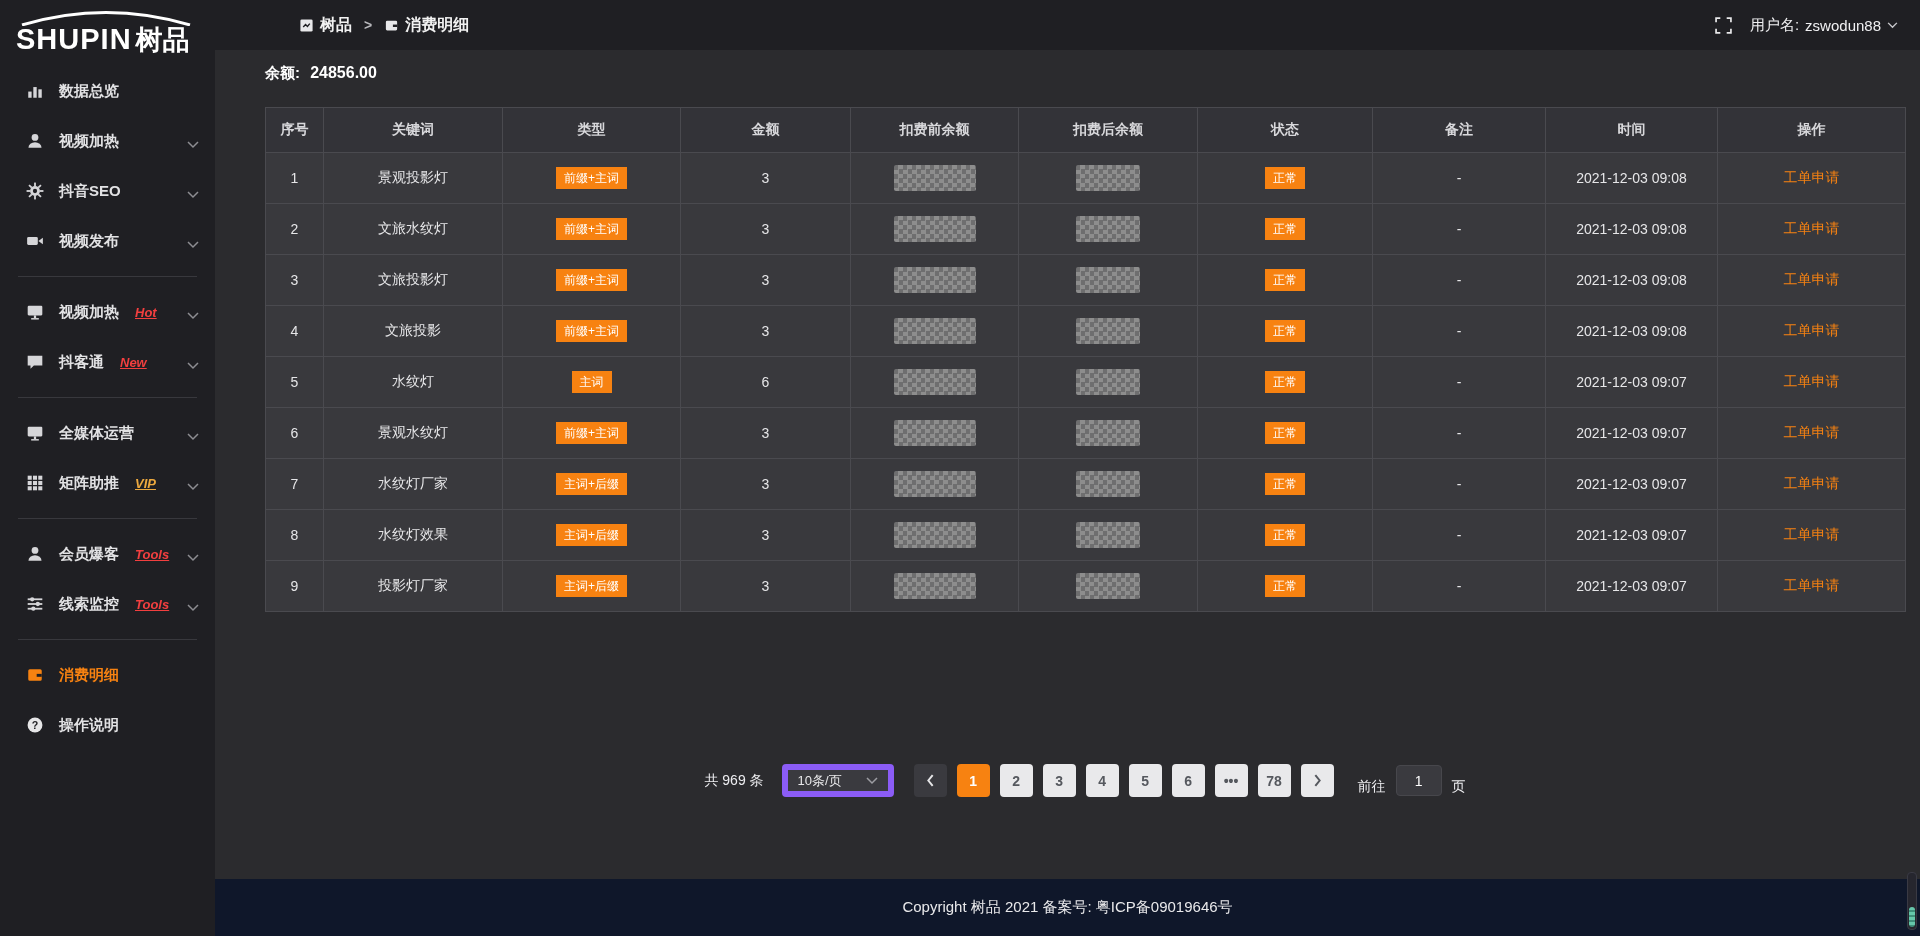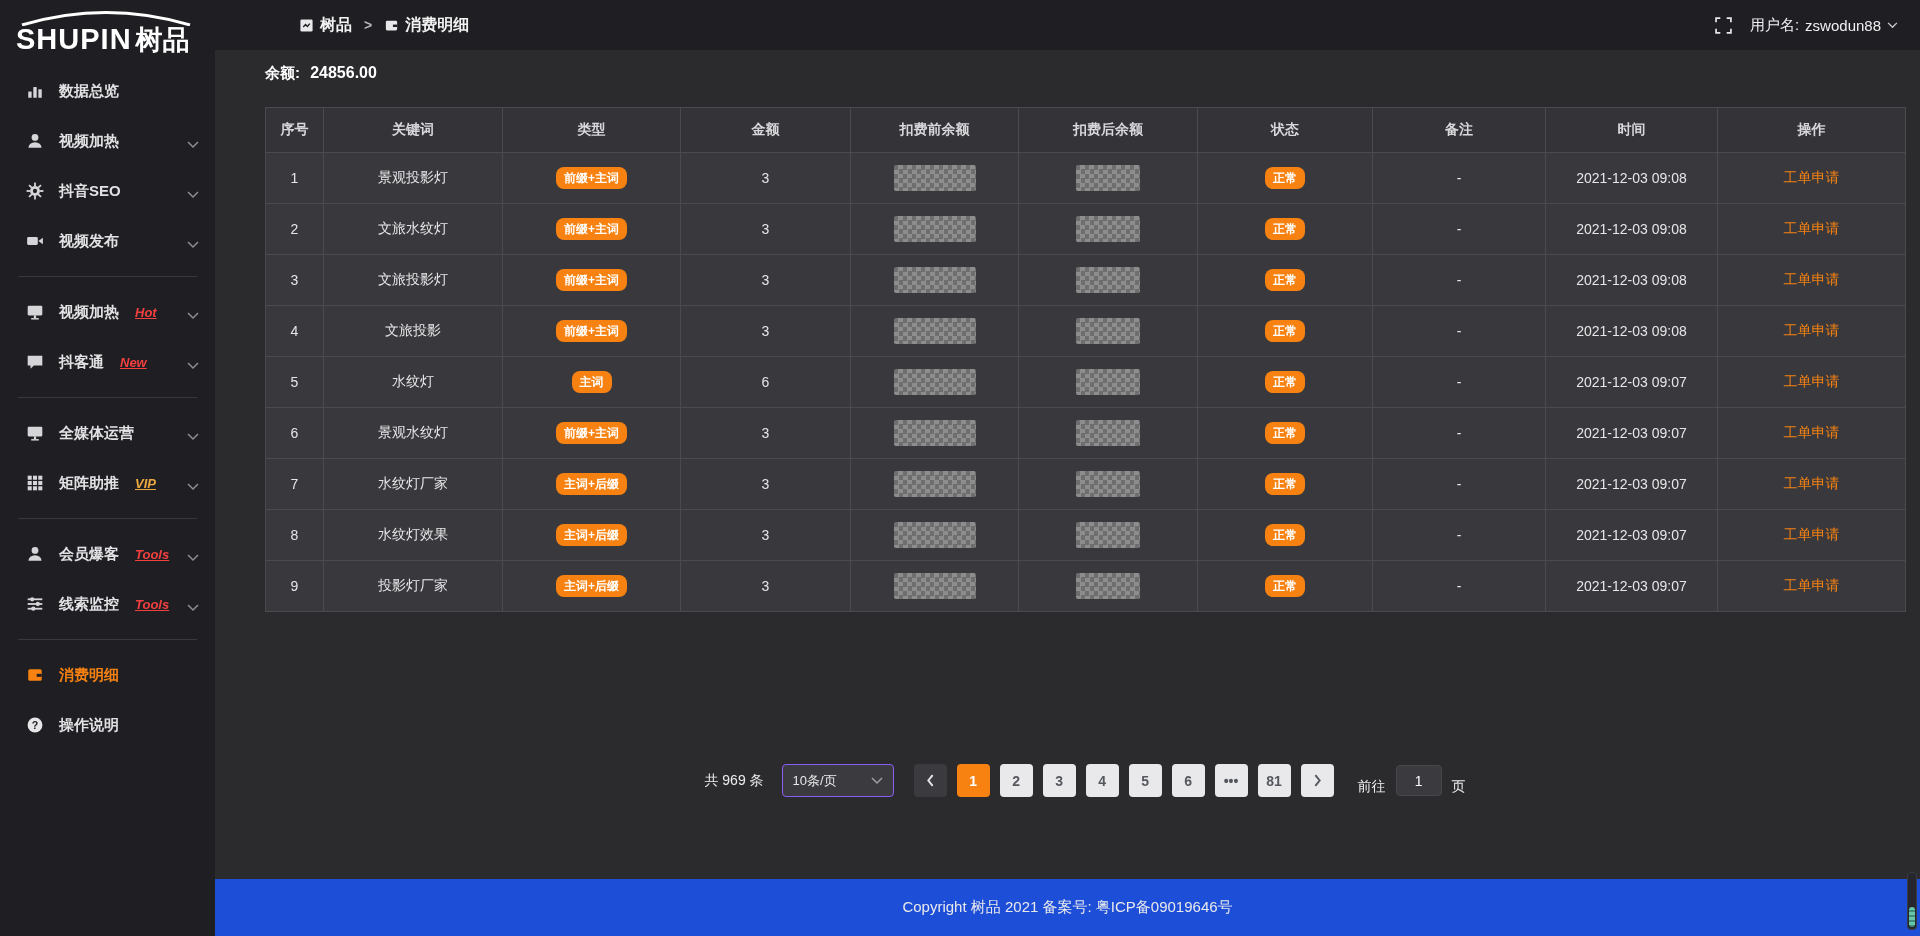--- a/index.html
+++ b/index.html
@@ -53,55 +53,55 @@
   table.detail {
     border-collapse:collapse; table-layout:fixed; width:1640px; margin-top:24px;
     background:#39393d; font-size:14px;
   }
   table.detail th, table.detail td {
     border:1px solid #4a4a4f; text-align:center; vertical-align:middle; overflow:hidden;
   }
   table.detail th { height:45px; background:#333338; color:#d8d8db; font-weight:bold; }
   table.detail td { height:51px; color:#e6e6e8; }
   .type-badge, .status-badge {
-    display:inline-block; background:var(--accent); color:#fff; font-size:12px; font-weight:bold;
-    padding:5px 8px; border-radius:8px; line-height:1;
+    display:inline-block; background:var(--accent); color:#fff; font-size:12px; font-weight:normal;
+    padding:5px 8px; border-radius:0; line-height:1;
   }
   .mosaic {
     width:82px; height:26px; margin:0 auto; border-radius:2px; opacity:.85;
     background:repeating-conic-gradient(#9c9c9c 0% 25%, #787878 0% 50%) 0 0/9px 9px;
     filter:blur(.7px);
   }
   .mosaic.sm { width:64px; }
   .action-link { color:var(--accent); cursor:pointer; font-size:14px; }
 
   
   .pagination { margin-top:152px; width:1640px; display:flex; align-items:center; justify-content:center; gap:10px; }
   .pg-total { font-size:14px; color:#ededf0; margin-right:8px; }
   .pg-select {
     display:flex; align-items:center; justify-content:space-between; width:112px; height:33px;
-    background:#3a3a3f; border:1px solid #8b5cf6; border-radius:4px; padding:0 10px;
+    background:#3a3a3f; border:6px solid #8b5cf6; border-radius:4px; padding:0 10px;
     font-size:13px; color:#e8e8ea; cursor:pointer; margin-right:10px;
   }
   .pg-btn {
     min-width:33px; height:33px; display:inline-flex; align-items:center; justify-content:center;
     border-radius:4px; font-size:14px; font-weight:bold; cursor:pointer; user-select:none;
   }
   .pg-btn.dark { background:#3a3a3f; color:#dcdcde; }
   .pg-btn.light { background:#e9e9eb; color:#55585e; }
   .pg-btn.active { background:var(--accent); color:#fff; }
   .pg-goto { display:flex; align-items:flex-end; gap:10px; margin-left:14px; font-size:14px; color:#ededf0; }
   .pg-input {
     width:46px; height:31px; background:#3a3a3f; border:1px solid #47474c; border-radius:4px;
     color:#fff; text-align:center; font-size:14px; font-family:inherit;
   }
 
   
   .footer {
-    height:57px; min-height:57px; background:#1d4ed8; display:flex;
+    height:57px; min-height:57px; background:#0f172a; display:flex;
     align-items:center; justify-content:center; font-size:15px; color:#e9e9eb;
   }
 
   
   .scrollbar {
     position:fixed; right:3px; bottom:6px; width:10px; height:58px;
     background:#26262e; border:1px solid #3a3a44; border-radius:4px;
   }
   .scrollbar .thumb {
     position:absolute; bottom:2px; left:1px; width:6px; height:20px; border-radius:3px;
@@ -526,21 +526,21 @@
               <path d="M6 1 L2 6 L6 11" fill="none" stroke="#e6e6e8" stroke-width="1.8"></path>
             </svg>
           </span>
           <span class="pg-btn active">1</span>
           <span class="pg-btn light">2</span>
           <span class="pg-btn light">3</span>
           <span class="pg-btn light">4</span>
           <span class="pg-btn light">5</span>
           <span class="pg-btn light">6</span>
           <span class="pg-btn light">•••</span>
-          <span class="pg-btn light">81</span>
+          <span class="pg-btn light">78</span>
           <span class="pg-btn light">
             <svg width="9" height="13" viewBox="0 0 8 12">
               <path d="M2 1 L6 6 L2 11" fill="none" stroke="#55585e" stroke-width="1.8"></path>
             </svg>
           </span>
           <span class="pg-goto">
             <span>前往</span>
             <input class="pg-input" value="1" style="">
             <span>页</span>
           </span>

